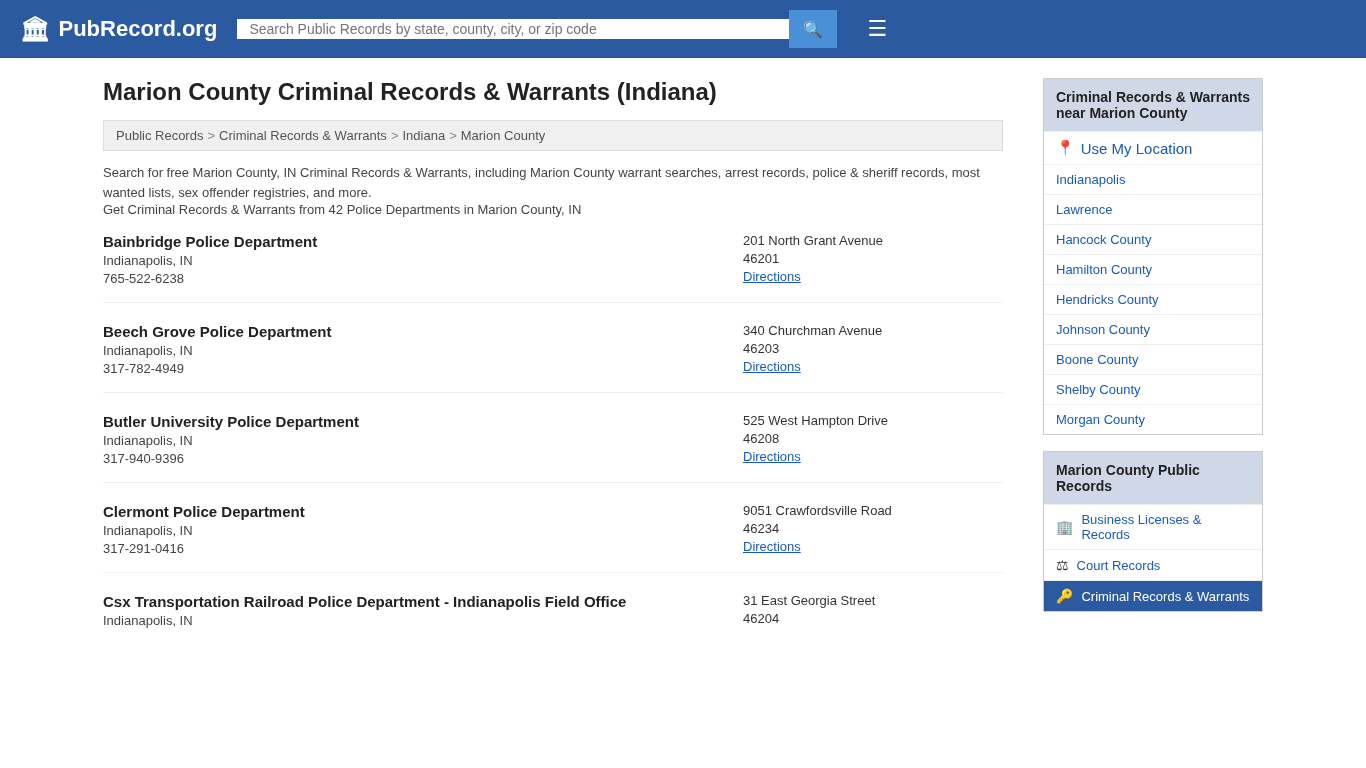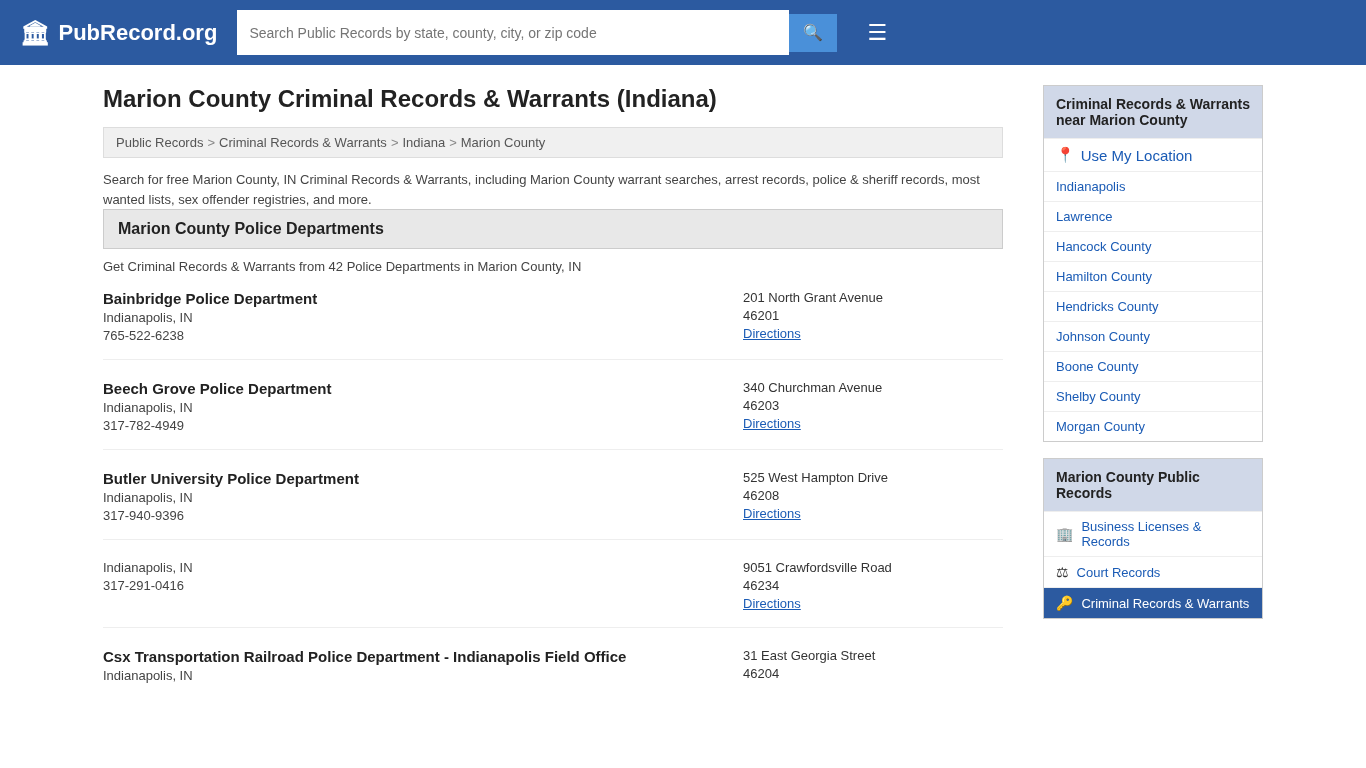--- a/index.html
+++ b/index.html
@@ -31,21 +31,21 @@
       align-items: center;
       gap: 0;
       max-width: 600px;
     }
     .search-input {
       flex: 1;
       padding: 8px 12px;
       border: none;
       font-size: 14px;
       outline: none;
-      height: 45px;
+      height: 20px;
     }
     .search-btn {
       background: #4a90d9;
       border: none;
       color: #fff;
       padding: 0 14px;
       height: 38px;
       cursor: pointer;
       font-size: 16px;
     }
@@ -265,21 +265,20 @@
       <span class="sep">&gt;</span>
       <a href="#">Criminal Records &amp; Warrants</a>
       <span class="sep">&gt;</span>
       <a href="#">Indiana</a>
       <span class="sep">&gt;</span>
       <span>Marion County</span>
     </div>
 
     <p class="description">Search for free Marion County, IN Criminal Records &amp; Warrants, including Marion County warrant searches, arrest records, police &amp; sheriff records, most wanted lists, sex offender registries, and more.</p>
 
-    <div class="section-header">Marion County Police Departments</div>
     <p class="section-desc">Get Criminal Records &amp; Warrants from 42 Police Departments in Marion County, IN</p>
 
     <div>
 
       <div class="record-entry">
         <div class="entry-left">
           <div class="entry-name">Bainbridge Police Department</div>
           <div class="entry-city">Indianapolis, IN</div>
           <div class="entry-phone">765-522-6238</div>
         </div>
@@ -311,20 +310,21 @@
         </div>
         <div class="entry-right">
           <div class="entry-address">525 West Hampton Drive</div>
           <div class="entry-zip">46208</div>
           <a class="directions-link" href="#">Directions</a>
         </div>
       </div>
 
       <div class="record-entry">
         <div class="entry-left">
+          <div class="entry-name">Clermont Police Department</div>
           <div class="entry-city">Indianapolis, IN</div>
           <div class="entry-phone">317-291-0416</div>
         </div>
         <div class="entry-right">
           <div class="entry-address">9051 Crawfordsville Road</div>
           <div class="entry-zip">46234</div>
           <a class="directions-link" href="#">Directions</a>
         </div>
       </div>
 

